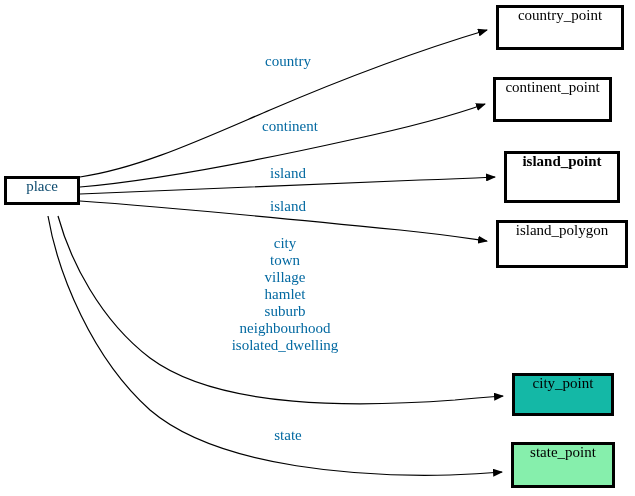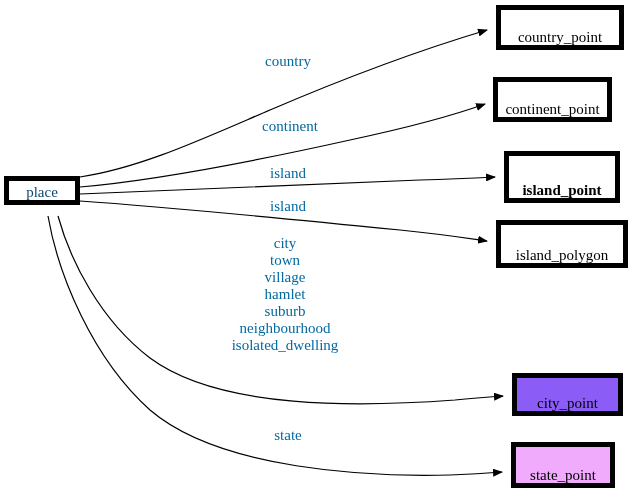--- a/index.html
+++ b/index.html
@@ -18,24 +18,24 @@
   svg.edge-layer {
     position: absolute;
     left: 0;
     top: 0;
     width: 635px;
     height: 496px;
   }
   .node {
     position: absolute;
     box-sizing: border-box;
-    border: 5px solid #f97316;
+    border: 3px solid #f97316;
     background: #ffffff;
     display: flex;
-    align-items: flex-end;
+    align-items: flex-start;
     justify-content: center;
     font-family: "Liberation Serif", "DejaVu Serif", serif;
     font-size: 15px;
     color: #000000;
     line-height: 1;
     white-space: nowrap;
   }
   .edge-label {
     position: absolute;
     font-family: "Liberation Serif", "DejaVu Serif", serif;
@@ -91,21 +91,21 @@
       </div>
       <div class="node" style="left: 493px; top: 77px; width: 119px; height: 45px; background: rgb(255, 255, 255); border-color: rgb(0, 0, 0); color: rgb(0, 0, 0);">
         <span>continent_point</span>
       </div>
       <div class="node" style="left: 504px; top: 151px; width: 116px; height: 52px; background: rgb(255, 255, 255); border-color: rgb(0, 0, 0); color: rgb(0, 0, 0); font-weight: bold;">
         <span>island_point</span>
       </div>
       <div class="node" style="left: 496px; top: 220px; width: 132px; height: 48px; background: rgb(255, 255, 255); border-color: rgb(0, 0, 0); color: rgb(0, 0, 0);">
         <span>island_polygon</span>
       </div>
-      <div class="node" style="left: 512px; top: 373px; width: 111px; height: 43px; background: #8b5cf6; border-color: rgb(0, 0, 0); color: rgb(0, 0, 0);">
+      <div class="node" style="left: 512px; top: 373px; width: 102px; height: 43px; background: #14b8a6; border-color: rgb(0, 0, 0); color: rgb(0, 0, 0);">
         <span>city_point</span>
       </div>
-      <div class="node" style="left: 511px; top: 442px; width: 104px; height: 46px; background: #f0abfc; border-color: rgb(0, 0, 0); color: rgb(0, 0, 0);">
+      <div class="node" style="left: 511px; top: 442px; width: 104px; height: 46px; background: #86efac; border-color: rgb(0, 0, 0); color: rgb(0, 0, 0);">
         <span>state_point</span>
       </div>
     </div>
 
 </div>
 
 </body></html>

